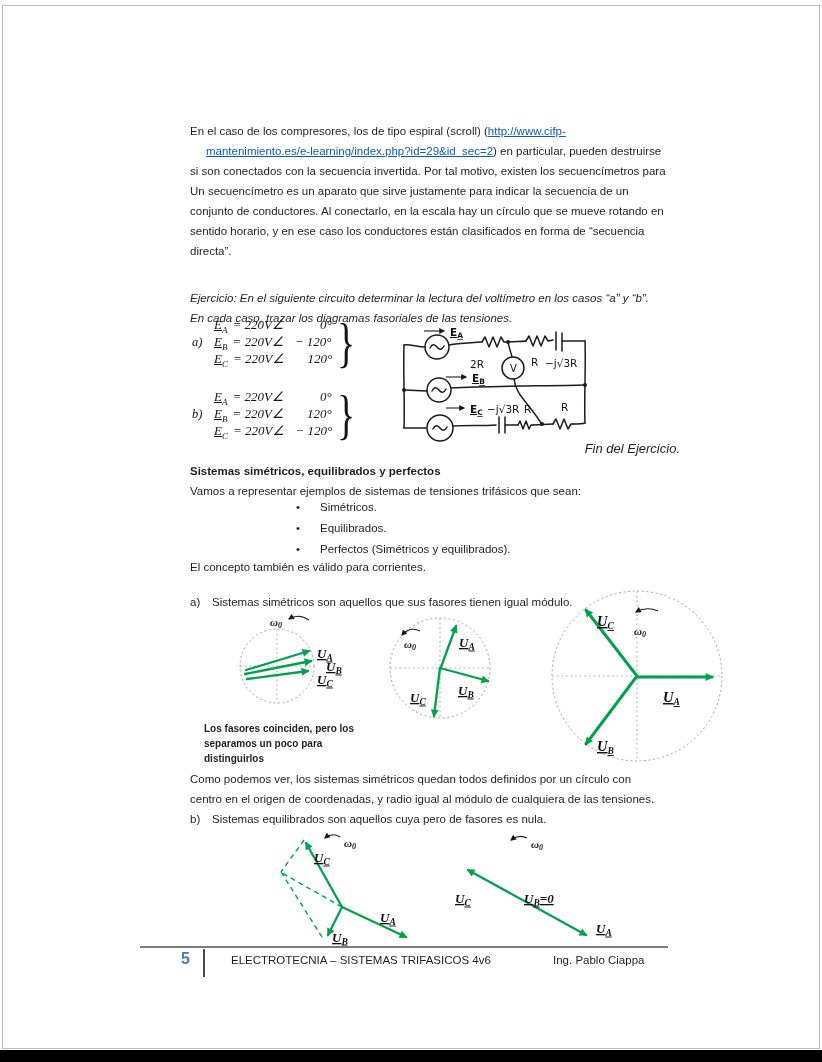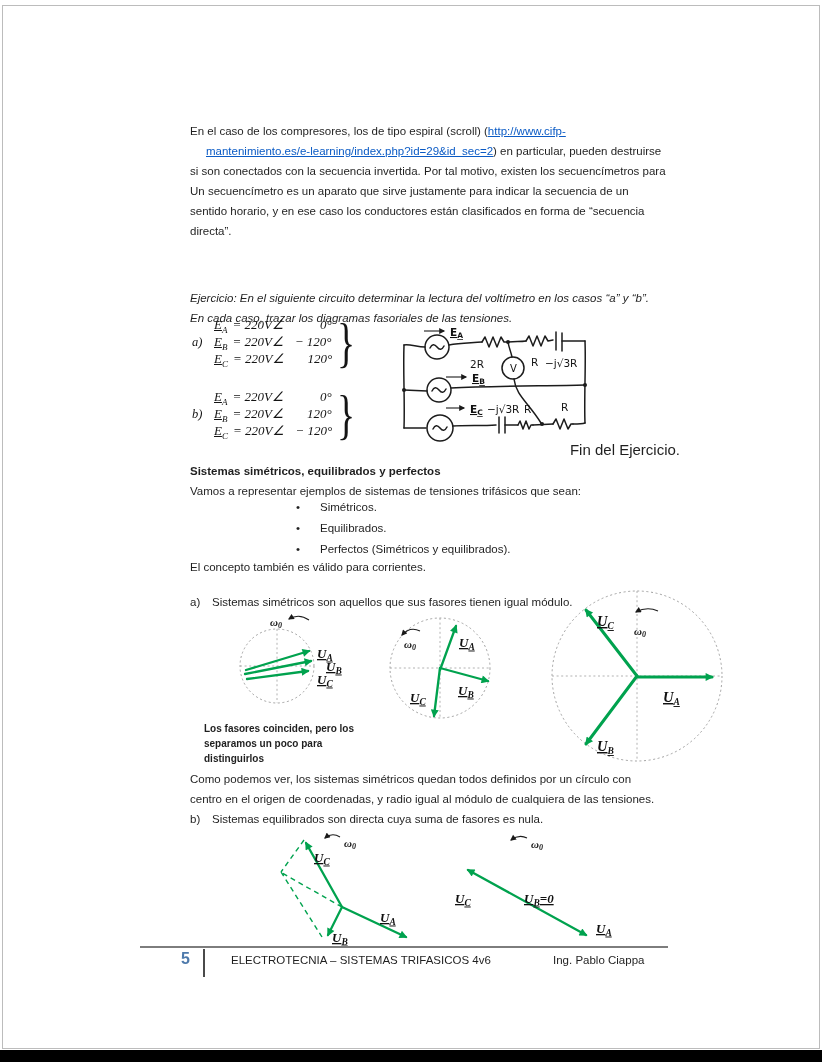--- a/index.html
+++ b/index.html
@@ -16,21 +16,21 @@
   a.doclink{color:#0b5bc5;text-decoration:underline;cursor:pointer;}
   
   .eqgroup{display:flex;align-items:center;font-family:"Liberation Serif",serif;font-style:italic;font-size:13px;color:#141414;}
   .case-label{width:22px;font-size:12.5px;}
   .eqrow{height:17px;display:flex;align-items:baseline;white-space:nowrap;}
   .evec{text-decoration:underline;}
   .ename sub{font-size:9px;}
   .emid{margin-left:5px;}
   .eang{display:inline-block;width:48px;text-align:right;}
   .brace{font-size:54px;line-height:50px;font-style:normal;transform:scaleX(.7);margin-left:1px;}
-  .finline{font-size:15px;text-align:right;width:490px;}
+  .finline{font-size:13px;font-style:italic;text-align:right;width:490px;}
   
   .bullet-line{display:flex;height:21px;font-size:11.5px;align-items:baseline;}
   .bullet-dot{width:24px;}
   
   .caption{font-size:10px;font-weight:bold;line-height:15px;white-space:nowrap;}
   
   .footer-rule{position:absolute;left:140px;top:946px;width:528px;height:2px;background:#7d7d7d;}
   .footer-num{position:absolute;left:181px;top:950px;font-size:16px;font-weight:bold;}
   .footer-divider{position:absolute;left:203px;top:949px;width:2px;height:28px;background:#4a4a4a;}
   .footer-title{position:absolute;left:211px;top:954px;font-size:11.5px;white-space:nowrap;padding-left:20px;}
@@ -57,20 +57,21 @@
 </head>
 <body>
 
 <div class="page-border"></div>
 
 <div class="abs bodytext" style="left:190px;top:121px;">
   <div><span>En el caso de los compresores, los de tipo espiral (scroll) (</span><a class="doclink" style="color: rgb(11, 91, 197); margin-top: 12px;">http://www.cifp-</a></div>
   <div><a class="doclink" style="color: rgb(11, 91, 197); padding-left: 16px;">mantenimiento.es/e-learning/index.php?id=29&amp;id_sec=2</a><span>) en particular, pueden destruirse</span></div>
   <div>si son conectados con la secuencia invertida. Por tal motivo, existen los secuencímetros para</div>
   <div>Un secuencímetro es un aparato que sirve justamente para indicar la secuencia de un</div>
+  <div>conjunto de conductores. Al conectarlo, en la escala hay un círculo que se mueve rotando en</div>
   <div>sentido horario, y en ese caso los conductores están clasificados en forma de “secuencia</div>
   <div>directa”.</div>
 </div>
 
 <div class="abs bodytext it" style="left:190px;top:288px;">
   <div>Ejercicio: En el siguiente circuito determinar la lectura del voltímetro en los casos “a” y “b”.</div>
   <div>En cada caso, trazar los diagramas fasoriales de las tensiones.</div>
 </div>
 
 <div class="abs eqgroup" style="left:192px;top:317px;">
@@ -242,21 +243,21 @@
   <div>Los fasores coinciden, pero los</div>
   <div>separamos un poco para</div>
   <div>distinguirlos</div>
 </div>
 
 <div class="abs bodytext" style="left:190px;top:769px;">
   <div>Como podemos ver, los sistemas simétricos quedan todos definidos por un círculo con</div>
   <div>centro en el origen de coordenadas, y radio igual al módulo de cualquiera de las tensiones.</div>
 </div>
 
-<div class="abs bodytext" style="left:190px;top:809px;"><span style="display:inline-block;width:22px;">b)</span><span>Sistemas equilibrados son directa cuya suma de fasores es nula.</span></div>
+<div class="abs bodytext" style="left:190px;top:809px;"><span style="display:inline-block;width:22px;">b)</span><span>Sistemas equilibrados son aquellos cuya pero de fasores es nula.</span></div>
 
 <svg class="abs" style="left:230px;top:822px;" width="470" height="133" viewBox="230 822 470 133">
 
   <path class="garrow" d="M342,907 L306,843" marker-end="url(#ghead)"></path>
   <path class="garrow" d="M342,907 L406,937" marker-end="url(#ghead)"></path>
   <path class="garrow" d="M342,907 L328,935" marker-end="url(#ghead)"></path>
   <path class="gdash" d="M304,840 L281,872 M281,872 L322,937 M342,907 L282,873"></path>
   <text class="plabel" x="314" y="862"><tspan>U</tspan><tspan class="psub" dy="2.5">C</tspan></text>
   <text class="plabel" x="380" y="922"><tspan>U</tspan><tspan class="psub" dy="2.5">A</tspan></text>
   <text class="plabel" x="332" y="942"><tspan>U</tspan><tspan class="psub" dy="2.5">B</tspan></text>

